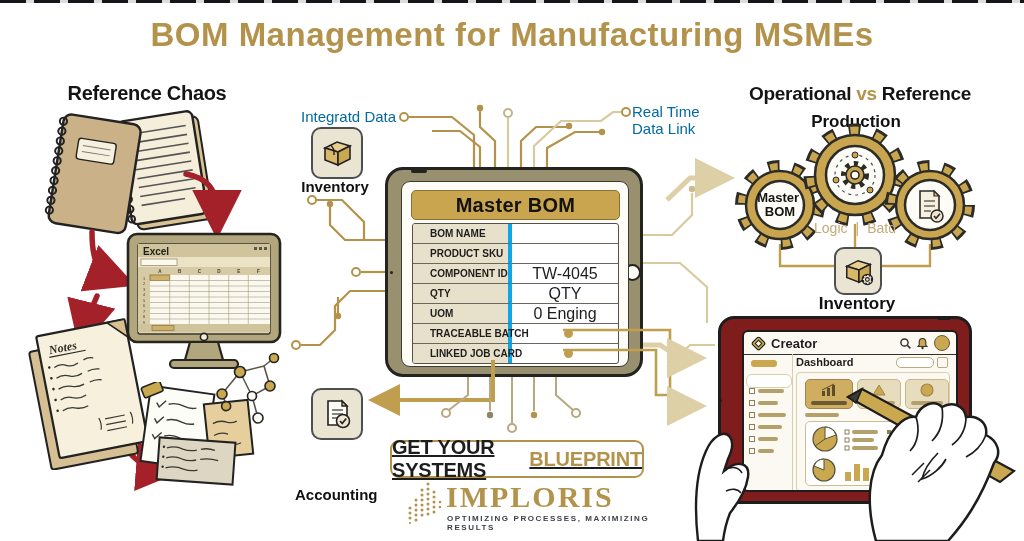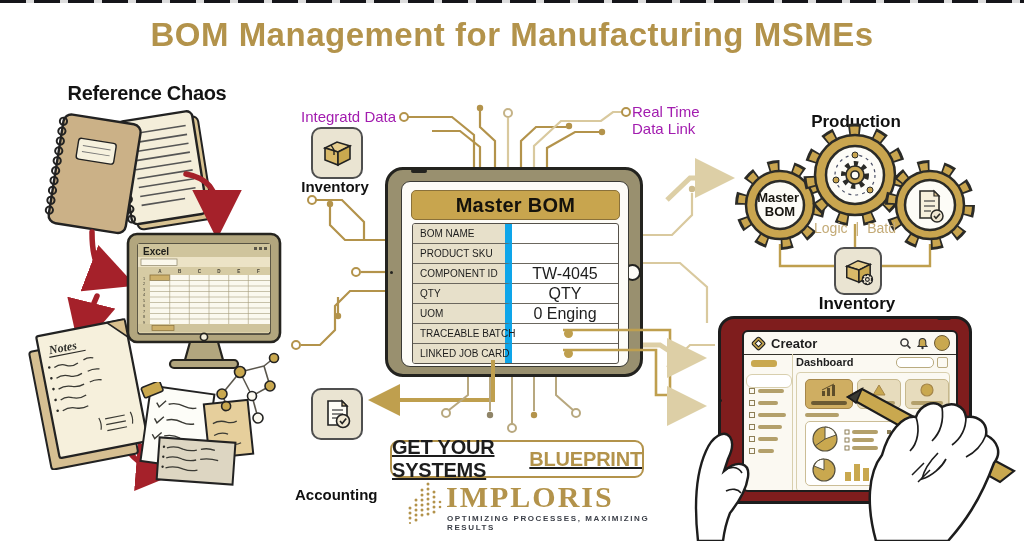--- a/index.html
+++ b/index.html
@@ -2,36 +2,36 @@
 <html><head>
 <meta charset="utf-8">
 <style>
   html,body{margin:0;padding:0;background:#fff;}
   .stage{position:relative;width:1024px;height:541px;background:#ffffff;overflow:hidden;
          font-family:"Liberation Sans",sans-serif;color:#1d1d1d;}
   .abs{position:absolute;}
   .title{top:16px;left:0;width:1024px;text-align:center;font-size:33px;font-weight:bold;
          color:#b3934b;letter-spacing:.5px;}
   .sec-head{font-weight:bold;font-size:20px;color:#141414;text-align:center;letter-spacing:-.3px;}
-  .lbl{font-size:15px;color:#a21caf;}
+  .lbl{font-size:15px;color:#0369a1;}
   .lbl-b{font-weight:bold;font-size:15px;color:#111;text-align:center;}
   .icon-tile{width:48px;height:48px;border-radius:10px;background:#eae4d2;border:2px solid #4f4f4f;
              display:flex;align-items:center;justify-content:center;}
   
   .tabletC{left:385px;top:167px;width:258px;height:210px;border-radius:18px;background:#99906f;
            border:3px solid #23231f;box-sizing:border-box;z-index:4;}
   .screenC{position:absolute;left:13px;top:11px;width:226px;height:184px;background:#fdfcf7;
            border-radius:9px;border:1.5px solid #3a3a33;}
   .bomBanner{position:absolute;left:9px;top:8px;width:207px;height:28px;background:#c8a54e;
              border-radius:5px;border:1px solid #8a713a;display:flex;align-items:center;justify-content:center;
              font-weight:bold;font-size:20px;color:#14120c;letter-spacing:.3px;}
   .bomTable{position:absolute;left:10px;top:41px;width:205px;border:1.5px solid #55514a;border-radius:3px;
             display:grid;grid-template-columns:99px 1fr;background:#fff;overflow:hidden;}
-  .bomTable .lc{background:#e7e0ca;border-bottom:1px solid #6b675e;border-right:7px solid #0ea5e9;
-                font-weight:normal;font-size:10px;line-height:19px;padding-left:7px;white-space:nowrap;}
+  .bomTable .lc{background:#e7e0ca;border-bottom:1px solid #6b675e;border-right:4px solid #0ea5e9;
+                font-weight:bold;font-size:10px;line-height:19px;padding-left:17px;white-space:nowrap;}
   .bomTable .vc{border-bottom:1px solid #6b675e;font-size:16px;line-height:19px;text-align:center;position:relative;}
   .bomTable .last{border-bottom:none;}
   .dotg{position:absolute;left:52px;top:5px;width:9px;height:9px;border-radius:50%;background:#bf9f4e;}
   .cta{left:390px;top:440px;width:250px;height:34px;border:2.5px solid #b3934b;border-radius:9px;
        background:#fff;display:flex;align-items:center;justify-content:center;gap:7px;
        font-weight:bold;font-size:20px;letter-spacing:-.2px;z-index:6;text-decoration:underline;}
   .cta .gold{color:#b3934b;}
   .brandName{font-family:"Liberation Serif",serif;font-weight:bold;font-size:30px;color:#b3934b;letter-spacing:2px;}
   .brandTag{font-size:8px;font-weight:bold;letter-spacing:1.6px;color:#3c4049;}
   .ovr b{color:#141414;} .ovr .vs{color:#b3934b;}
@@ -421,20 +421,25 @@
         <circle cx="28" cy="24" r="1.5"></circle>
         <circle cx="28" cy="29" r="1.5"></circle>
         <circle cx="28" cy="34" r="1.5"></circle>
       <circle cx="34" cy="24" r="1.3"></circle>
         <circle cx="34" cy="29" r="1.3"></circle>
     </g>
   </svg>
   <div class="abs brandName" style="left:446px;top:480px;">IMPLORIS</div>
   <div class="abs brandTag" style="left:447px;top:514px;width:240px;">OPTIMIZING PROCESSES, MAXIMIZING RESULTS</div>
 
+  <div class="abs sec-head ovr" style="left:738px;top:83px;width:244px;font-size:19px;">
+    <b>Operational</b>
+    <span class="vs">vs</span>
+    <b>Reference</b>
+  </div>
   <div class="abs lbl-b" style="left:800px;top:112px;width:112px;font-size:17px;">Production</div>
 
   <svg class="abs" style="left:720px;top:120px;" width="300" height="196" viewBox="0 0 300 196">
 
     <g fill="none" stroke="#bf9f4e" stroke-width="2.4">
       <path d="M60,124 V146 H116"></path>
       <path d="M210,124 V146 H162"></path>
       <path d="M135,104 V127"></path>
     </g>
 

